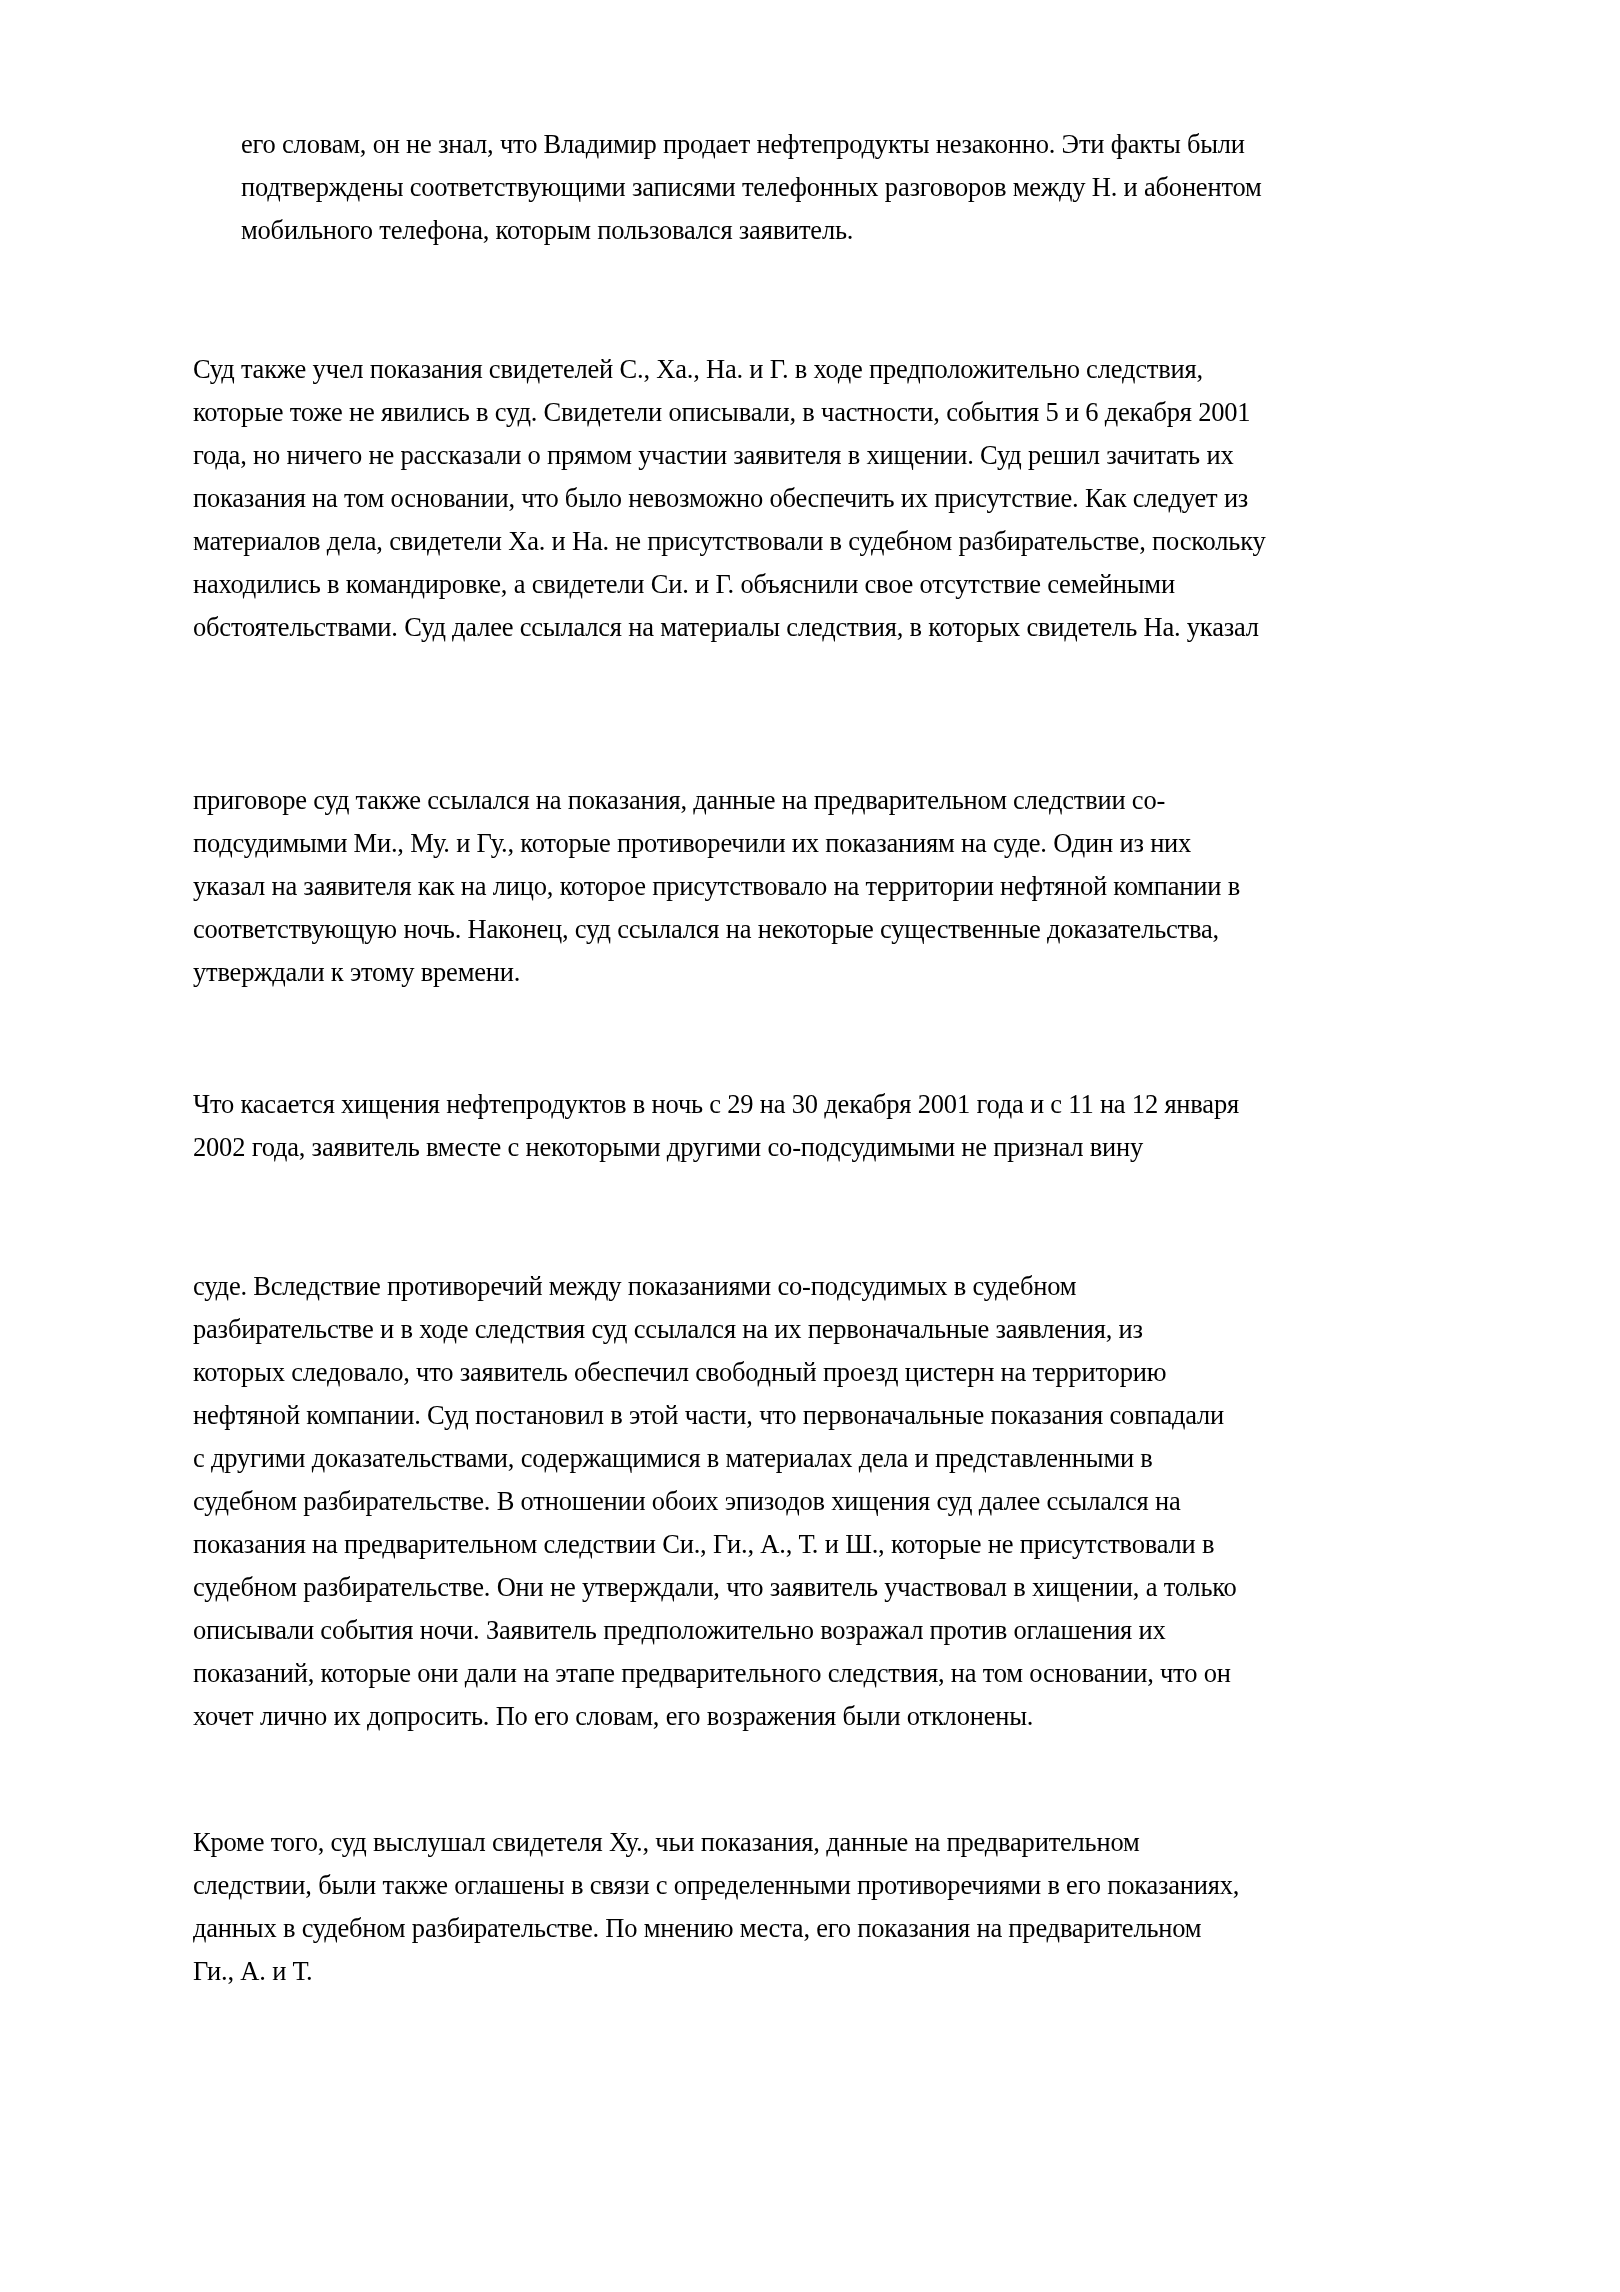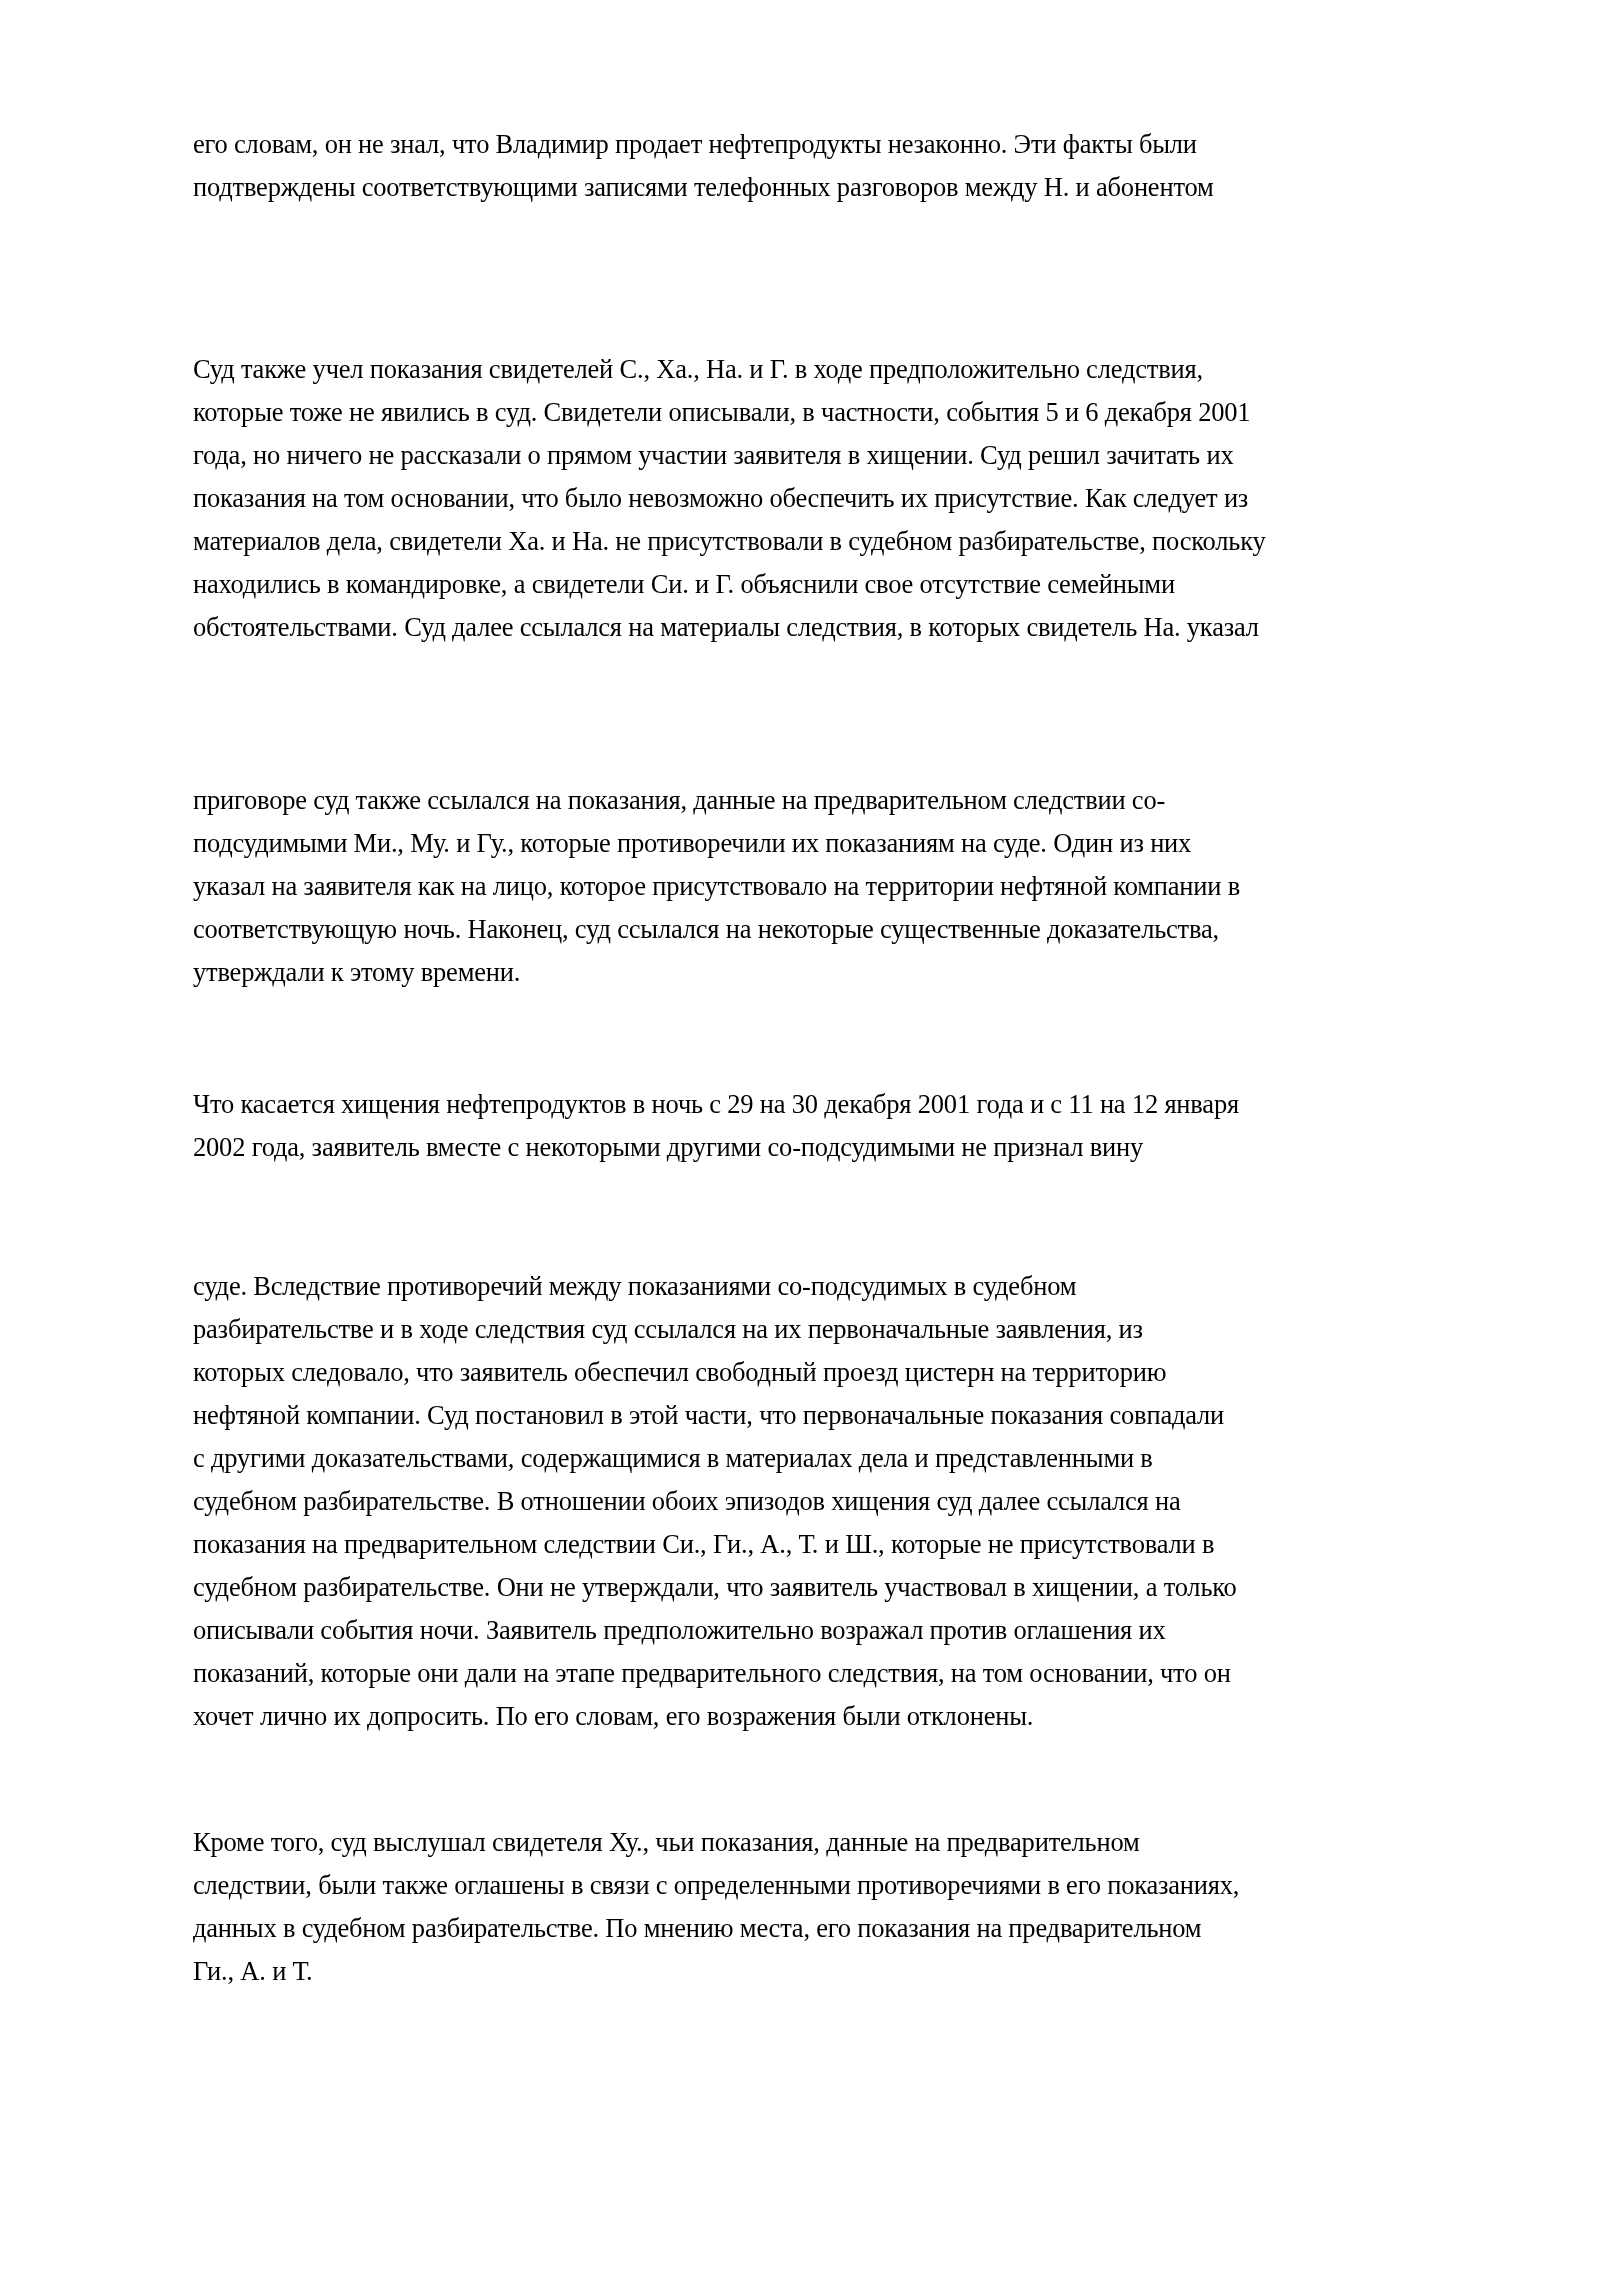--- a/index.html
+++ b/index.html
@@ -35,23 +35,24 @@
     .line {
       display: block;
       white-space: nowrap;
     }
   </style>
 </head>
 <body>
 
 <div class="page">
 
-  <p class="para" style="top:123px;">
+  <p class="para" style="top:123px;margin-left:48px;">
     <span class="line">его словам, он не знал, что Владимир продает нефтепродукты незаконно. Эти факты были</span>
     <span class="line">подтверждены соответствующими записями телефонных разговоров между Н. и абонентом</span>
+    <span class="line">мобильного телефона, которым пользовался заявитель.</span>
   </p>
 
   <p class="para" style="top:348px;">
     <span class="line">Суд также учел показания свидетелей С., Ха., На. и Г. в ходе предположительно следствия,</span>
     <span class="line">которые тоже не явились в суд. Свидетели описывали, в частности, события 5 и 6 декабря 2001</span>
     <span class="line">года, но ничего не рассказали о прямом участии заявителя в хищении. Суд решил зачитать их</span>
     <span class="line">показания на том основании, что было невозможно обеспечить их присутствие. Как следует из</span>
     <span class="line">материалов дела, свидетели Ха. и На. не присутствовали в судебном разбирательстве, поскольку</span>
     <span class="line">находились в командировке, а свидетели Си. и Г. объяснили свое отсутствие семейными</span>
     <span class="line">обстоятельствами. Суд далее ссылался на материалы следствия, в которых свидетель На. указал</span>

